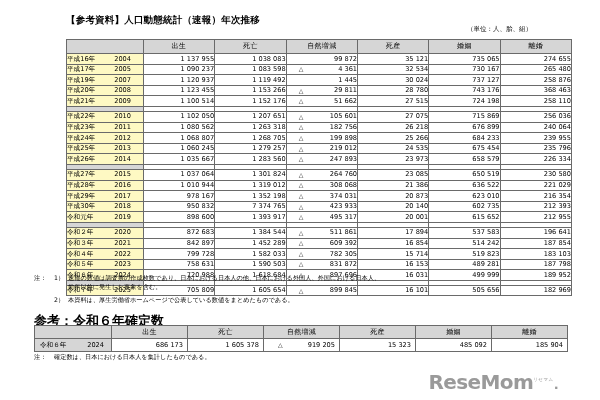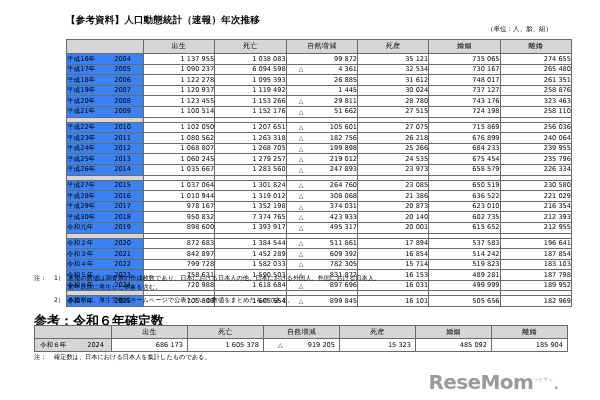--- a/index.html
+++ b/index.html
@@ -30,21 +30,21 @@
     top: 14px;
     font-size: 9.5px;
     font-weight: bold;
     letter-spacing: 0.2px;
     white-space: nowrap;
     color: #000;
   }
 
   .unit-note {
     position: absolute;
-    right: 20px;
+    right: 40px;
     top: 25px;
     font-size: 6.5px;
     white-space: nowrap;
     color: #000;
   }
 
   
   .main-table-wrap {
     position: absolute;
     left: 66px;
@@ -74,21 +74,21 @@
     text-align: center;
     font-size: 7px;
     font-weight: normal;
     letter-spacing: 0.3px;
   }
 
   th.col-year { width: 76px; }
   th.col-num  { width: 72px; }
 
   td.year-cell {
-    background: #3b82f6;
+    background: #fef9c3;
     height: 9.6px;
     padding: 0 4px 0 5px;
     white-space: nowrap;
     border-right: 1px solid #6a6a6a;
   }
   td.year-cell .era {
     display: inline-block;
     width: 38px;
     text-align: left;
     letter-spacing: 0px;
@@ -279,52 +279,43 @@
             <td class="num-cell">1 137 955</td>
             <td class="num-cell">1 038 083</td>
             <td class="num-cell"><span>99 872</span></td>
             <td class="num-cell">35 121</td>
             <td class="num-cell">735 065</td>
             <td class="num-cell">274 655</td>
           </tr>
           <tr>
             <td class="year-cell"><span class="era">平成17年</span><span class="west">2005</span></td>
             <td class="num-cell">1 090 237</td>
-            <td class="num-cell">6 094 598</td>
+            <td class="num-cell">1 083 598</td>
             <td class="num-cell"><span class="tri">△</span><span>4 361</span></td>
             <td class="num-cell">32 534</td>
             <td class="num-cell">730 167</td>
             <td class="num-cell">265 480</td>
-          </tr>
-          <tr>
-            <td class="year-cell"><span class="era">平成18年</span><span class="west">2006</span></td>
-            <td class="num-cell">1 122 278</td>
-            <td class="num-cell">1 095 393</td>
-            <td class="num-cell"><span>26 885</span></td>
-            <td class="num-cell">31 612</td>
-            <td class="num-cell">748 017</td>
-            <td class="num-cell">261 351</td>
           </tr>
           <tr>
             <td class="year-cell"><span class="era">平成19年</span><span class="west">2007</span></td>
             <td class="num-cell">1 120 937</td>
             <td class="num-cell">1 119 492</td>
             <td class="num-cell"><span>1 445</span></td>
             <td class="num-cell">30 024</td>
             <td class="num-cell">737 127</td>
             <td class="num-cell">258 876</td>
           </tr>
           <tr>
             <td class="year-cell"><span class="era">平成20年</span><span class="west">2008</span></td>
             <td class="num-cell">1 123 455</td>
             <td class="num-cell">1 153 266</td>
             <td class="num-cell"><span class="tri">△</span><span>29 811</span></td>
             <td class="num-cell">28 780</td>
             <td class="num-cell">743 176</td>
-            <td class="num-cell">323 463</td>
+            <td class="num-cell">368 463</td>
           </tr>
           <tr>
             <td class="year-cell"><span class="era">平成21年</span><span class="west">2009</span></td>
             <td class="num-cell">1 100 514</td>
             <td class="num-cell">1 152 176</td>
             <td class="num-cell"><span class="tri">△</span><span>51 662</span></td>
             <td class="num-cell">27 515</td>
             <td class="num-cell">724 198</td>
             <td class="num-cell">258 110</td>
           </tr>

